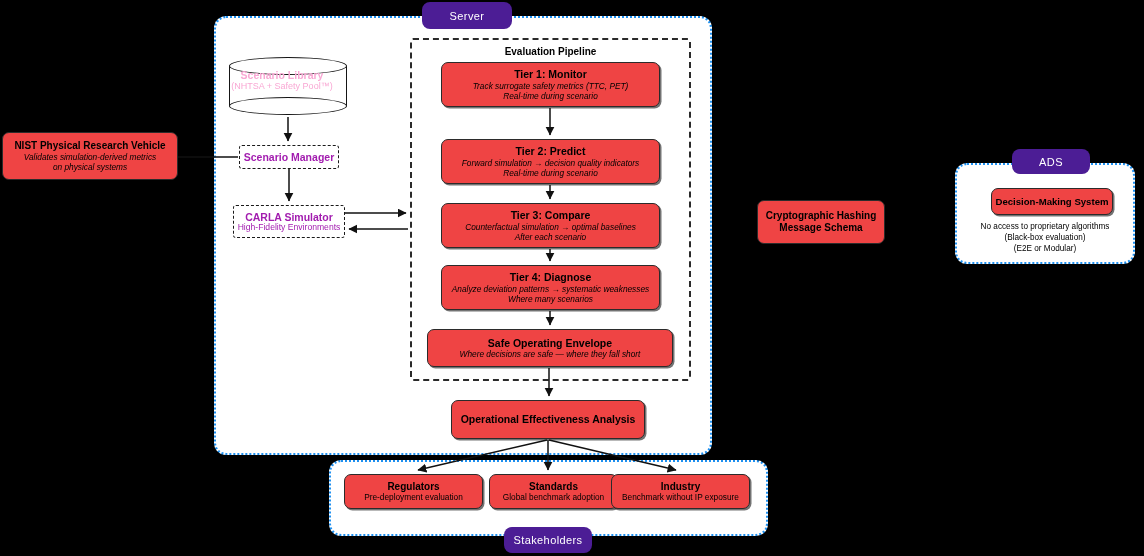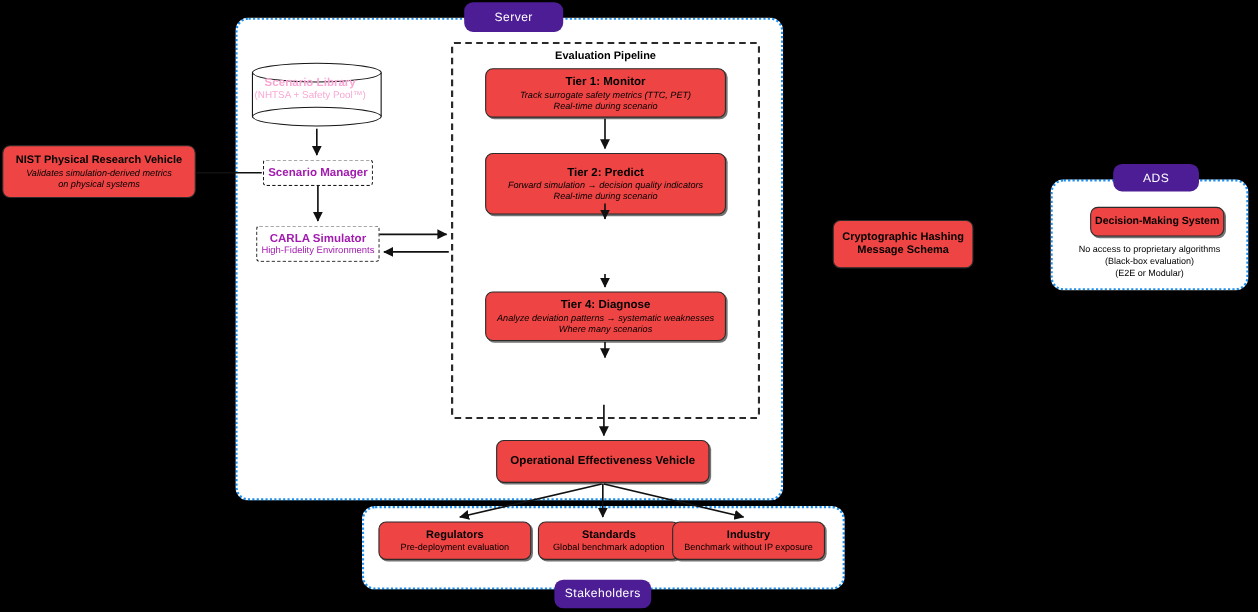--- a/index.html
+++ b/index.html
@@ -80,36 +80,45 @@
   <div class="pipeline" style="left:410px;top:38px;width:281px;height:343px;">
     <div class="pipeline-title" style="top:6px;">Evaluation Pipeline</div>
   </div>
 
   <div class="box" style="left:441px;top:62px;width:219px;height:45px;">
     <div class="ttl" style="font-size:10.5px;">Tier 1: Monitor</div>
     <div class="sub" style="font-size:8.3px;">Track surrogate safety metrics (TTC, PET)</div>
     <div class="sub" style="font-size:8.3px;">Real-time during scenario</div>
   </div>
 
-  <div class="box" style="left:441px;top:139px;width:219px;height:56px;">
+  <div class="box" style="left:441px;top:139px;width:219px;height:45px;">
     <div class="ttl" style="font-size:10.5px;">Tier 2: Predict</div>
     <div class="sub" style="font-size:8.3px;">Forward simulation → decision quality indicators</div>
     <div class="sub" style="font-size:8.3px;">Real-time during scenario</div>
   </div>
 
+  <div class="box" style="left:441px;top:203px;width:219px;height:45px;">
+    <div class="ttl" style="font-size:10.5px;">Tier 3: Compare</div>
+    <div class="sub" style="font-size:8.3px;">Counterfactual simulation → optimal baselines</div>
+    <div class="sub" style="font-size:8.3px;">After each scenario</div>
+  </div>
 
   <div class="box" style="left:441px;top:265px;width:219px;height:45px;">
     <div class="ttl" style="font-size:10.5px;">Tier 4: Diagnose</div>
     <div class="sub" style="font-size:8.3px;">Analyze deviation patterns → systematic weaknesses</div>
     <div class="sub" style="font-size:8.3px;">Where many scenarios</div>
   </div>
 
+  <div class="box" style="left:427px;top:329px;width:246px;height:38px;">
+    <div class="ttl" style="font-size:10.5px;">Safe Operating Envelope</div>
+    <div class="sub" style="font-size:8.3px;">Where decisions are safe — where they fall short</div>
+  </div>
 
   <div class="box" style="left:451px;top:400px;width:194px;height:39px;">
-    <div class="ttl" style="font-size:10.5px;">Operational Effectiveness Vehicle</div>
+    <div class="ttl" style="font-size:10.5px;">Operational Effectiveness Analysis</div>
   </div>
 
   <div class="box" style="left:2px;top:132px;width:176px;height:48px;">
     <div class="ttl" style="font-size:10px;">NIST Physical Research Vehicle</div>
     <div class="sub" style="font-size:8.3px;">Validates simulation-derived metrics</div>
     <div class="sub" style="font-size:8.3px;">on physical systems</div>
   </div>
 
   <div class="box" style="left:757px;top:200px;width:128px;height:44px;">
     <div class="ttl" style="font-size:10px;">Cryptographic Hashing</div>

